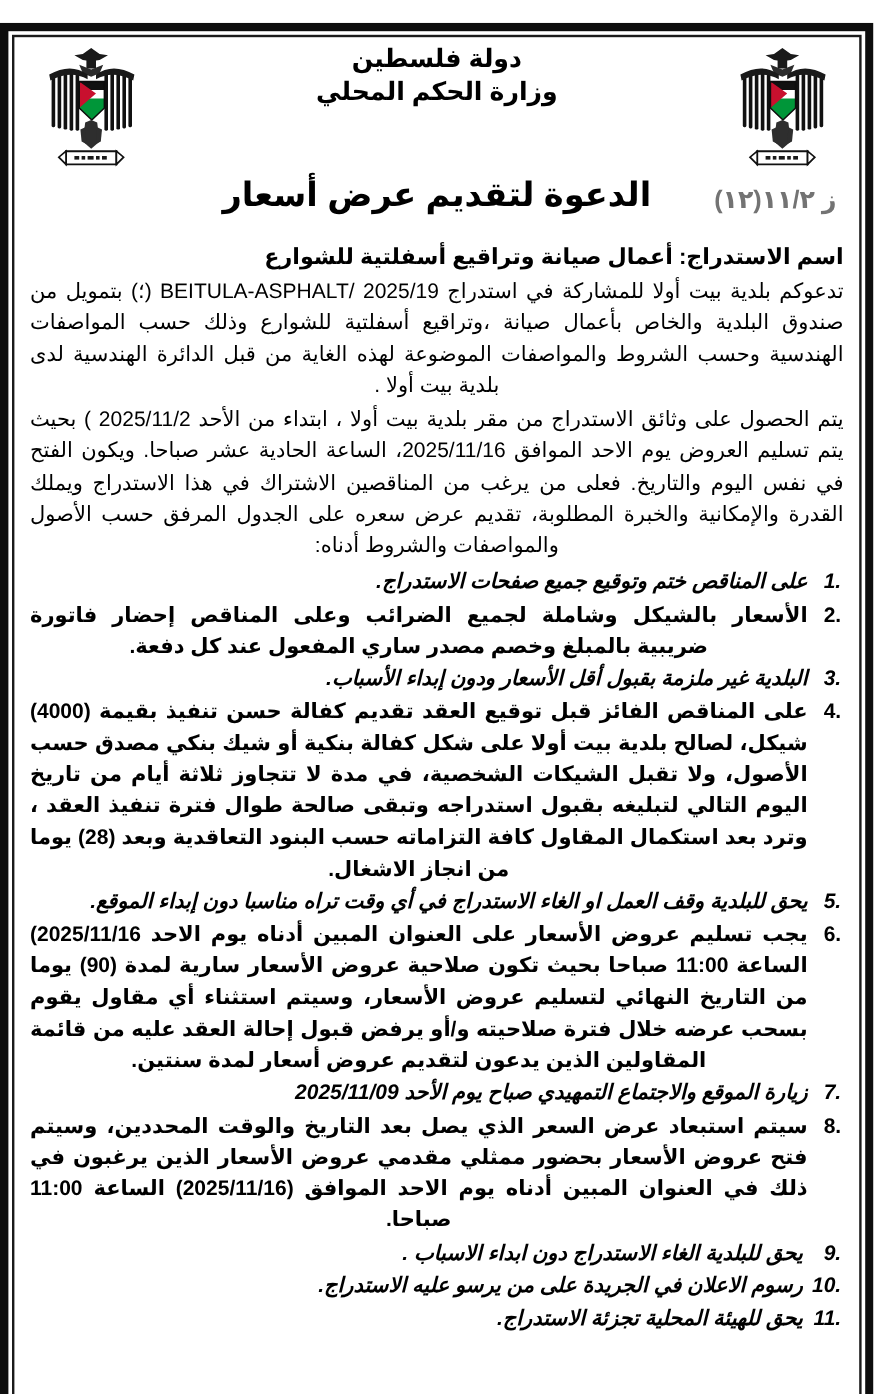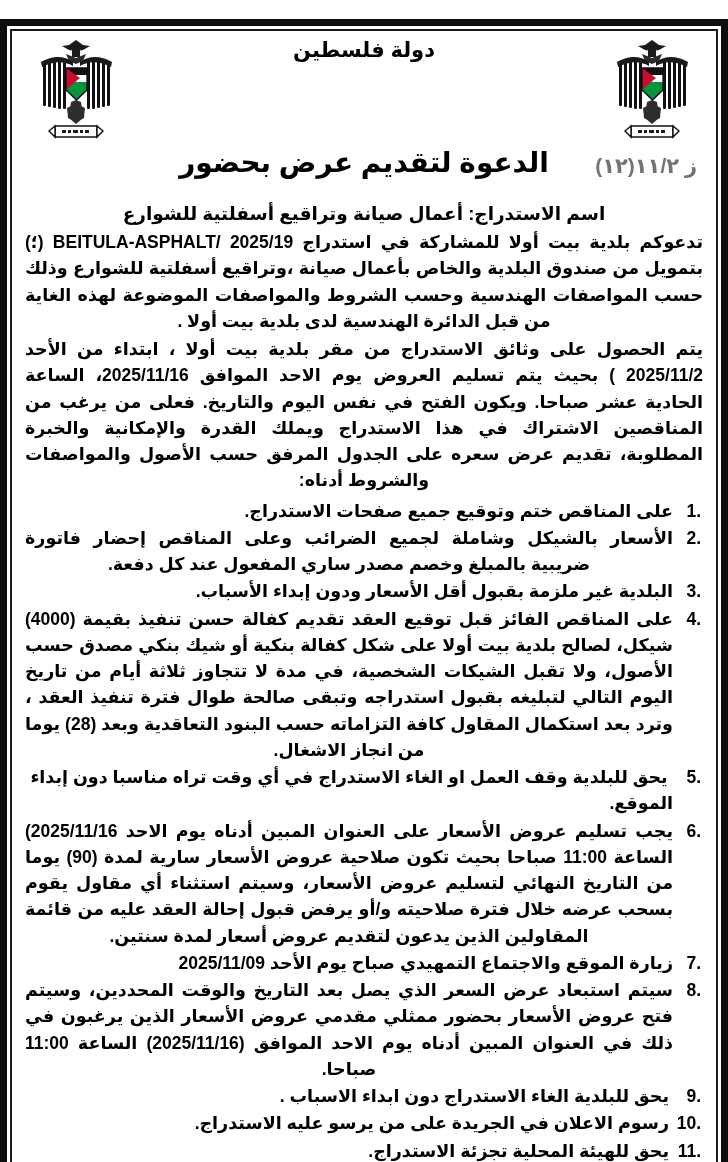--- a/index.html
+++ b/index.html
@@ -99,28 +99,28 @@
 
   
   .body-block {
     margin-top: 8px;
     color: #000;
   }
   .lead-line {
     font-size: 18.5px;
     font-weight: bold;
     line-height: 1.47;
-    text-align: center;
+    text-align: right;
     margin: 0 0 1px 0;
   }
   .lead-line.center-strong { font-size: 18.5px; }
 
   .para {
     font-size: 17.5px;
-    font-weight: bold;
+    font-weight: normal;
     line-height: 1.50;
     text-align: justify;
     text-align-last: center;
     margin: 2px 0 0 0;
   }
 
   ol.terms {
     list-style: none;
     margin: 4px 0 0 0;
     padding: 0;
@@ -133,20 +133,21 @@
     line-height: 1.50;
     margin: 0 0 1px 0;
     padding-right: 30px;
     position: relative;
     text-align: justify;
     text-align-last: center;
   }
   ol.terms > li.short {
     text-align: center;
     text-align-last: right;
+    font-style: italic;
   }
   ol.terms > li::before {
     content: counter(term) ".";
     position: absolute;
     right: 2px;
     top: 0;
     font-weight: bold;
     font-size: 17.5px;
     direction: ltr;
   }
@@ -268,26 +269,27 @@
                 <rect x="47" y="96" width="3" height="3"></rect>
                 <rect x="52" y="96" width="4" height="3"></rect>
               </g>
             </g>
           </g>
         </svg>
       </div>
 
       <div class="org-lines">
         <div class="org-line l1">دولة فلسطين</div>
+        <div class="org-line l2">وزارة الحكم المحلي</div>
       </div>
     </div>
 
     <div class="title-row">
       <div class="ref-no">ز ١١/٢(١٢)</div>
-      <div class="doc-title">الدعوة لتقديم عرض بحضور</div>
+      <div class="doc-title">الدعوة لتقديم عرض أسعار</div>
     </div>
 
     <div class="body-block">
 
       <div class="lead-line">اسم الاستدراج: أعمال صيانة وتراقيع أسفلتية للشوارع</div>
 
       <p class="para">تدعوكم بلدية بيت أولا للمشاركة في استدراج 2025/19 /BEITULA-ASPHALT (؛) بتمويل من صندوق البلدية والخاص بأعمال صيانة ،وتراقيع أسفلتية للشوارع وذلك حسب المواصفات الهندسية وحسب الشروط والمواصفات الموضوعة لهذه الغاية من قبل الدائرة الهندسية لدى بلدية بيت أولا .</p>
       <p class="para">يتم الحصول على وثائق الاستدراج من مقر بلدية بيت أولا ، ابتداء من الأحد 2025/11/2 ) بحيث يتم تسليم العروض يوم الاحد الموافق 2025/11/16، الساعة الحادية عشر صباحا. ويكون الفتح في نفس اليوم والتاريخ. فعلى من يرغب من المناقصين الاشتراك في هذا الاستدراج ويملك القدرة والإمكانية والخبرة المطلوبة، تقديم عرض سعره على الجدول المرفق حسب الأصول والمواصفات والشروط أدناه:</p>
 
       <ol class="terms">

